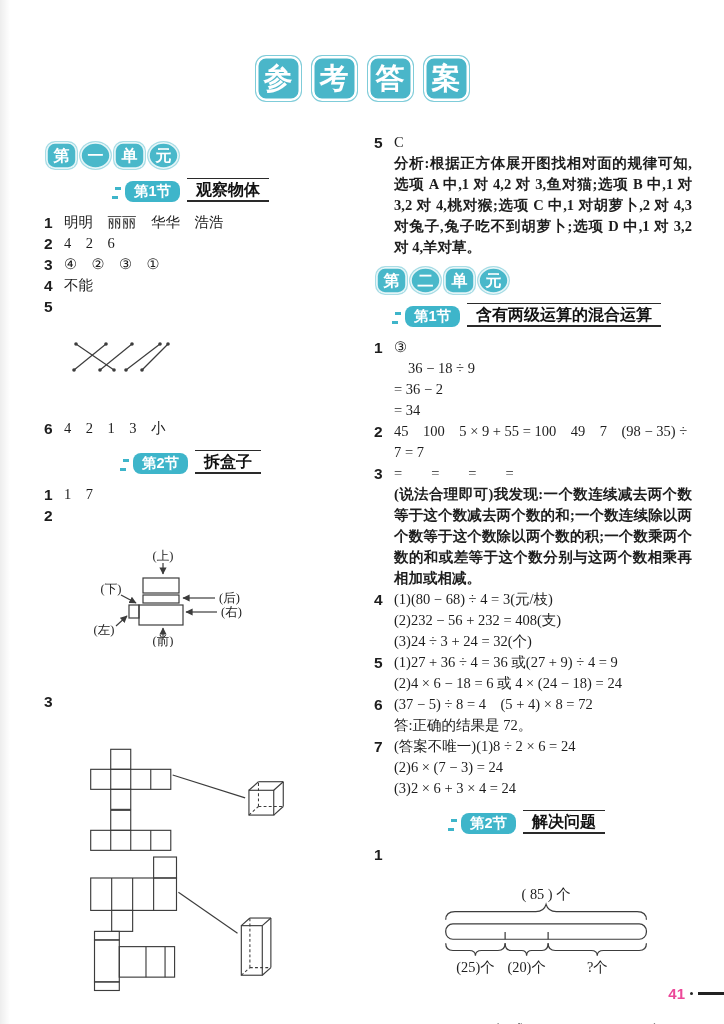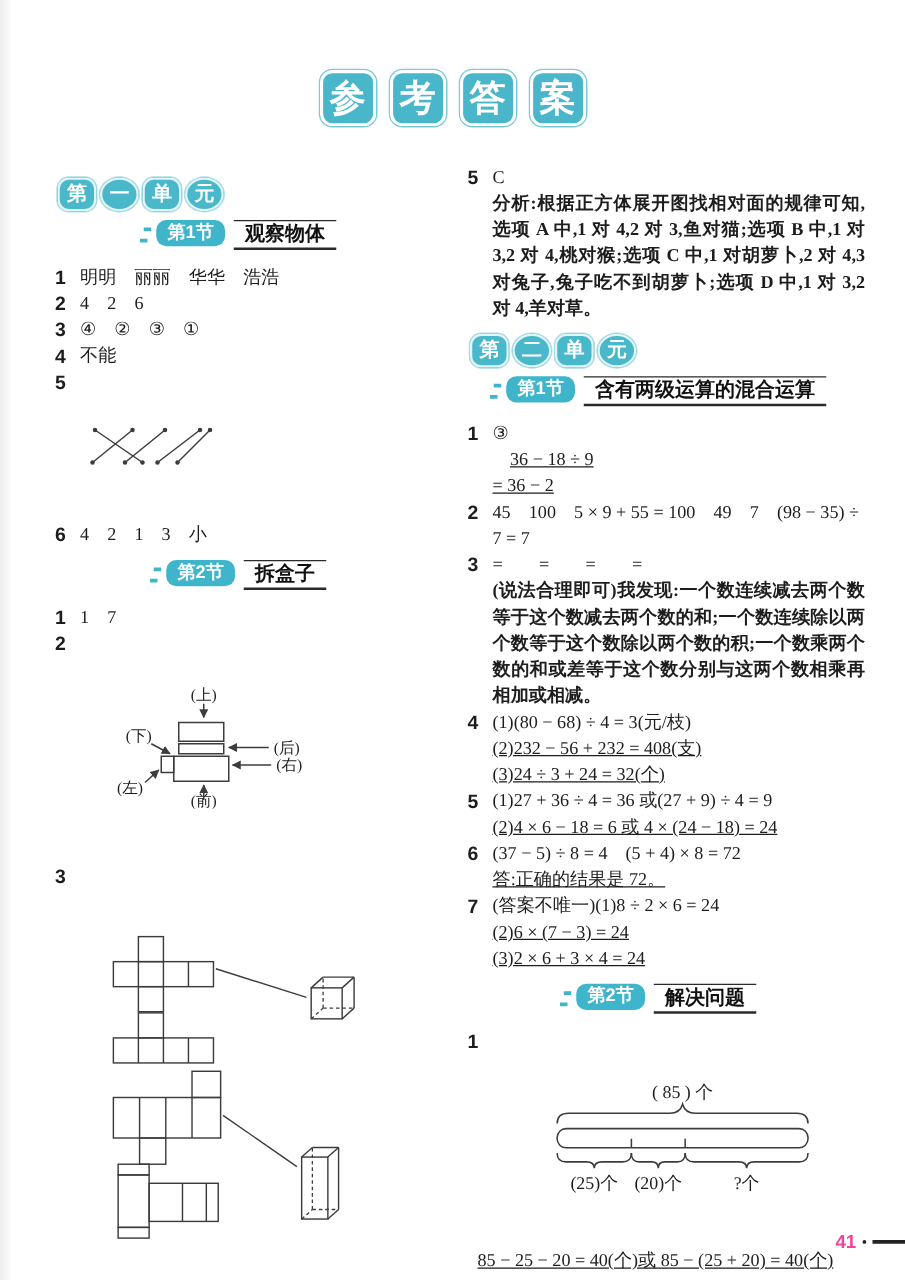--- a/index.html
+++ b/index.html
@@ -23,35 +23,35 @@
   
   .unit-bubble{display:flex;gap:3px;margin:0 0 7px 2px;}
   .unit-char{min-width:27px;height:27px;padding:0 2px;border-radius:9px;background:#49b8ca;
         box-shadow:inset 0 0 0 1.8px rgba(255,255,255,.85),0 0 0 1px #a9dde6;
         color:#fff;font-family:"Liberation Sans",sans-serif;font-weight:bold;font-size:16px;
         display:flex;align-items:center;justify-content:center;}
   .unit-char.round{border-radius:50%;}
   .u2{margin-top:9px;}
 
   
-  .sec-header{display:flex;justify-content:center;align-items:flex-start;margin:2px 0 10px 0;height:26px;}
+  .sec-header{display:flex;justify-content:center;align-items:flex-end;margin:2px 0 10px 0;height:26px;}
   .sec-badge{position:relative;background:#3eb5ca;color:#fff;border-radius:8px;
         font-family:"Liberation Sans",sans-serif;font-weight:bold;font-size:14.5px;
         padding:0 9px;display:flex;align-items:center;}
   .sec-badge::before{content:"";position:absolute;left:-10px;top:6px;width:6px;height:2.5px;
         background:#3eb5ca;box-shadow:-3px 9px 0 #3eb5ca;}
   .sec-title{margin-left:7px;padding:0 9px;font-family:"Liberation Sans",sans-serif;
         font-weight:bold;font-size:16px;color:#111;display:flex;align-items:center;
         border-top:1.5px solid #2a2a2a;border-bottom:2.5px solid #2a2a2a;}
 
   
   .q{display:flex;align-items:flex-start;}
   .qn{flex:none;width:20px;font-family:"Liberation Sans",sans-serif;font-weight:bold;font-size:15.5px;}
   .qc{flex:1;white-space:pre-wrap;}
-  .eq-line{margin-left:20px;white-space:pre-wrap;text-decoration:underline;}
+  .eq-line{margin-left:20px;white-space:pre-wrap;}
   .eq-indent{margin-left:34px;}
   .analysis{margin-left:20px;white-space:pre-wrap;text-align:justify;font-weight:bold;}
 
   svg{display:block;}
   .svg-box{margin:2px 0;}
   .stroke{stroke:#3c3c3c;stroke-width:1.2;fill:none;}
   .dash{stroke:#3c3c3c;stroke-width:1.1;fill:none;stroke-dasharray:3 2.4;}
   .svgtxt{font-family:"Liberation Serif",serif;font-size:12.5px;fill:#1d1d1d;}
   .svgtxt-lg{font-family:"Liberation Serif",serif;font-size:14px;fill:#1d1d1d;}
 
@@ -260,20 +260,21 @@
       <span class="sec-badge">第1节</span>
       <span class="sec-title">含有两级运算的混合运算</span>
     </div>
 
     <div class="q">
       <span class="qn">1</span>
       <span class="qc">③</span>
     </div>
     <div class="eq-line eq-indent">36 − 18 ÷ 9</div>
     <div class="eq-line">= 36 − 2</div>
+    <div class="eq-line">= 34</div>
 
     <div class="q">
       <span class="qn">2</span>
       <span class="qc">45　100　5 × 9 + 55 = 100　49　7　(98 − 35) ÷ 7 = 7</span>
     </div>
 
     <div class="q">
       <span class="qn">3</span>
       <span class="qc">=　　=　　=　　=</span>
     </div>

